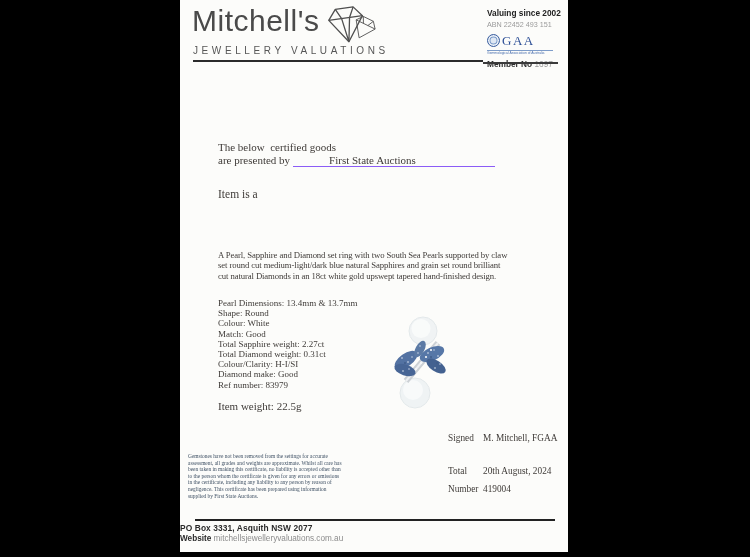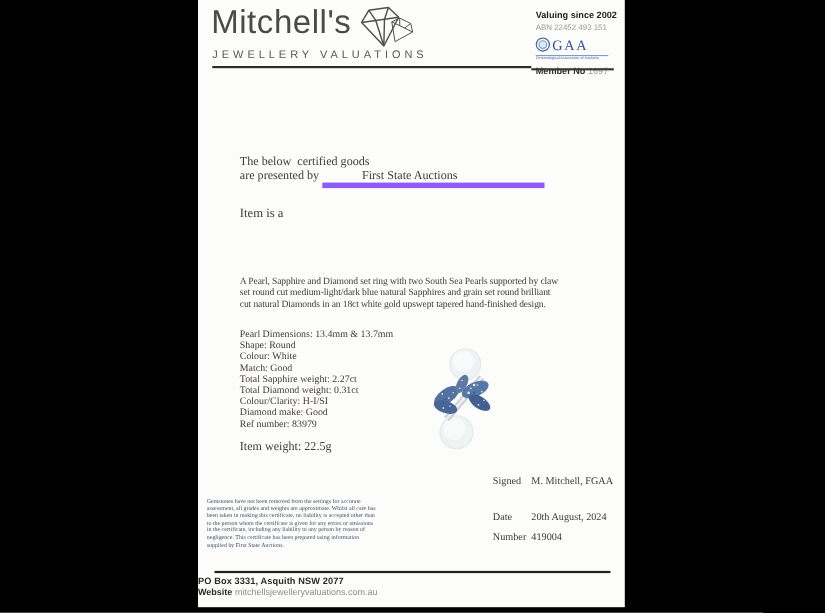--- a/index.html
+++ b/index.html
@@ -47,21 +47,21 @@
   }
   .member-row { margin-top: 3.5px; font-size: 8.3px; white-space: nowrap; }
   .member-label { font-weight: bold; color: #2e2e2e; }
   .member-number { color: #9a9a9a; }
 
   
   .serif { font-family: "Liberation Serif", serif; color: #3f3b38; }
   .pres-line1 { position: absolute; left: 38px; top: 141px; font-size: 11px; white-space: pre; }
   .pres-line2 { position: absolute; left: 38px; top: 154px; font-size: 11px; white-space: nowrap; }
   .fill-line {
-    display: inline-block; border-bottom: 5px solid #8b5cf6;
+    display: inline-block; border-bottom: 1px solid #8b5cf6;
     width: 202px; margin-left: 3px; vertical-align: baseline;
   }
   .presenter { padding-left: 36px; font-size: 11px; }
   .pres-intro { position: absolute; left: 38px; top: 188px; font-size: 11.5px; }
   .cert-title {
     position: absolute; left: 99px; top: 187px; font-size: 12.3px; font-weight: bold;
     color: #35312e; letter-spacing: 0.2px; text-decoration: underline;
     text-underline-offset: 2px; white-space: nowrap;
   }
 
@@ -204,21 +204,21 @@
     </g>
   </svg>
 
   <div class="disclaimer">Gemstones have not been removed from the settings for accurate assessment, all grades and weights are approximate. Whilst all care has been taken in making this certificate, no liability is accepted other than to the person whom the certificate is given for any errors or omissions in the certificate, including any liability to any person by reason of negligence. This certificate has been prepared using information supplied by First State Auctions.</div>
 
   <div class="sig-row row-signed serif">
     <span class="sig-label">Signed</span>
     <span class="sig-value">M. Mitchell, FGAA</span>
   </div>
   <div class="sig-row row-date serif">
-    <span class="sig-label">Date</span>
+    <span class="sig-label">Total</span>
     <span class="sig-value">20th August, 2024</span>
   </div>
   <div class="sig-row row-number serif">
     <span class="sig-label">Number</span>
     <span class="sig-value">419004</span>
   </div>
 
   <div class="rule rule-footer"></div>
   <div class="footer">
     <div class="footer-address">PO Box 3331, Asquith NSW 2077</div>

